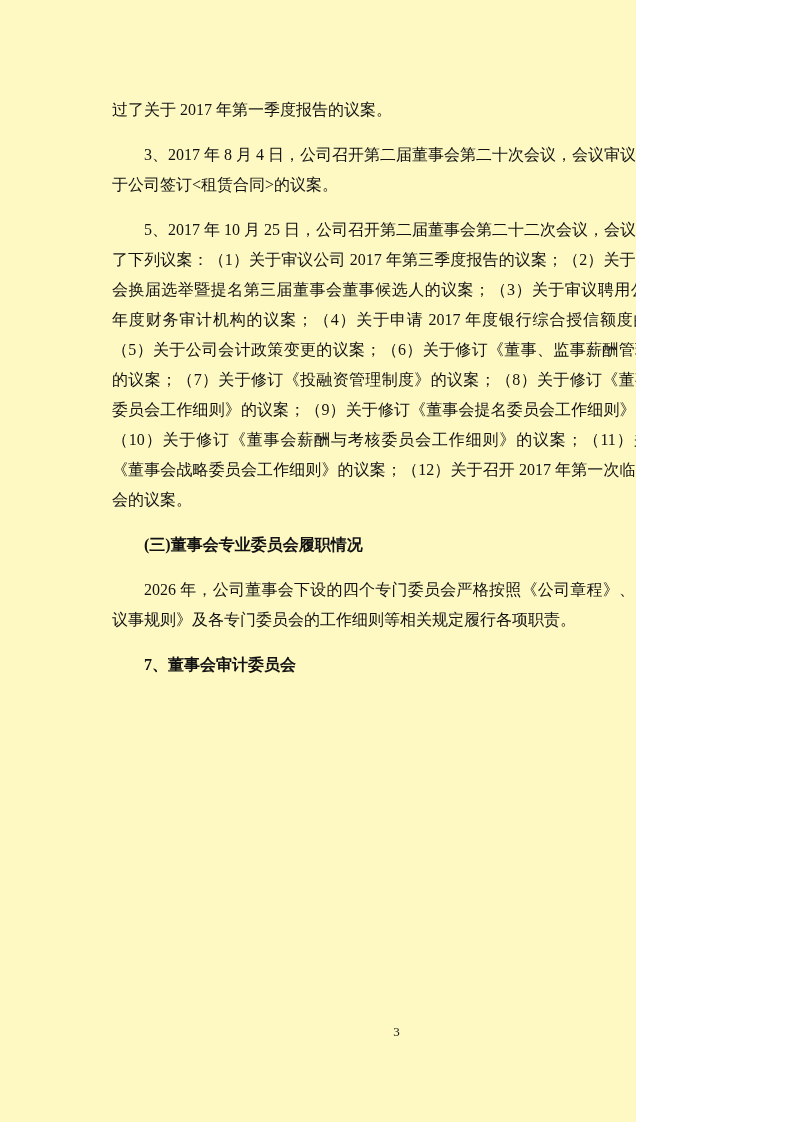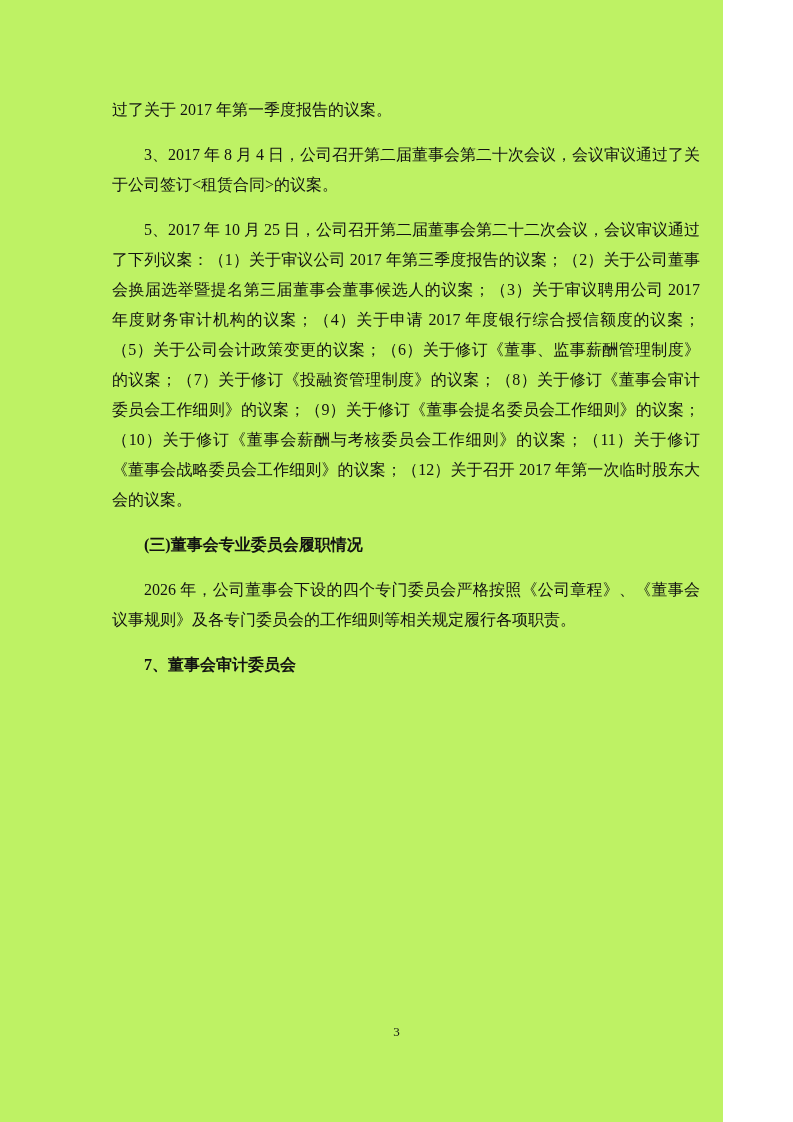--- a/index.html
+++ b/index.html
@@ -4,22 +4,22 @@
 <style>
   html, body { margin: 0; padding: 0; }
   body {
     width: 793px; height: 1122px;
     background: #ffffff;
     font-family: "Liberation Serif", "DejaVu Serif", serif;
     color: #121212;
   }
   .page {
     position: relative;
-    width: 723px; height: 1122px;
-    background: #bef264;
+    width: 636px; height: 1122px;
+    background: #fef9c3;
     overflow: hidden;
   }
   .content {
     position: absolute;
     left: 112px; top: 95px;
     width: 588px;
   }
   .para {
     margin: 0;
     font-size: 16px;

